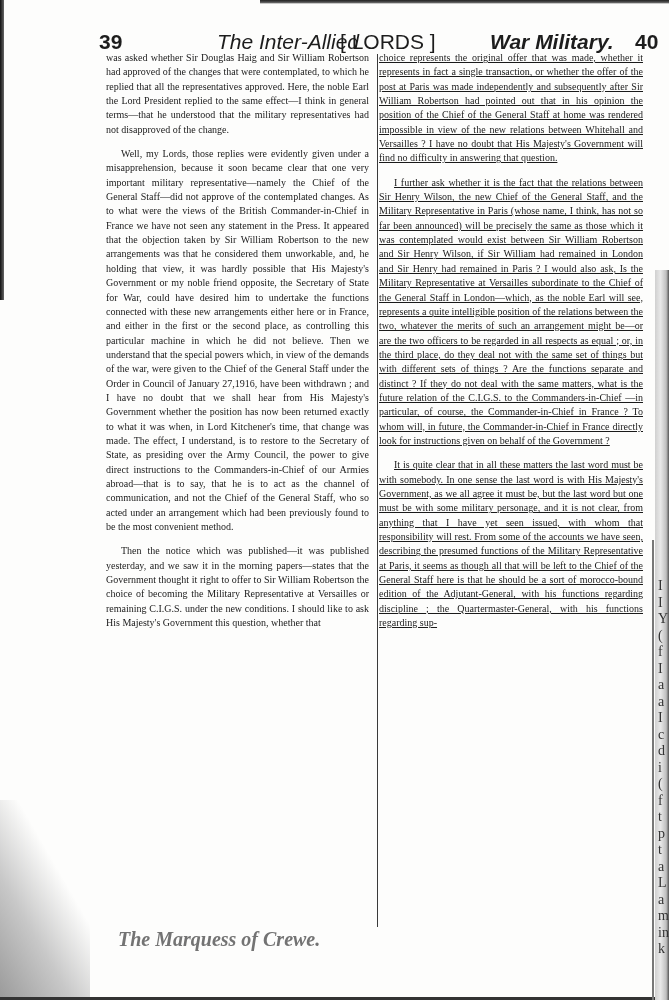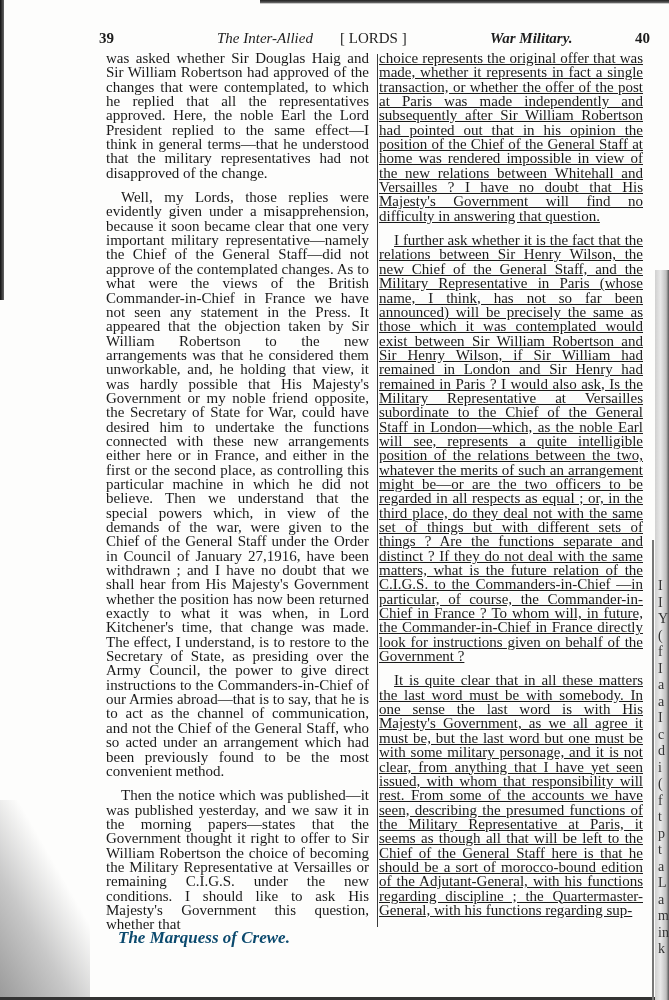--- a/index.html
+++ b/index.html
@@ -63,35 +63,35 @@
       white-space: nowrap;
     }
     .bleed span { display: block; }
 
     .header {
       position: absolute;
       top: 30px;
       left: 0;
       width: 669px;
       height: 20px;
-      font-family: Liberation Serif, serif;
-      font-size: 15px;
+      font-family: Liberation Sans, sans-serif;
+      font-size: 21px;
     }
     .header span { position: absolute; top: 0; }
     .hdr-pg-left { left: 99px; font-weight: bold; }
     .hdr-title-left { left: 185px; font-style: italic; margin-left: 32px; }
     .hdr-house { left: 340px; }
     .hdr-title-right { left: 490px; font-style: italic; font-weight: bold; }
     .hdr-pg-right { left: 635px; font-weight: bold; }
 
     .column {
       position: absolute;
       top: 51px;
       font-family: "Liberation Serif", serif;
-      font-size: 15px;
+      font-size: 10px;
       line-height: 14.35px;
       text-align: justify;
       hyphens: none;
       color: #1a1a1a;
     }
     .col-left { left: 106px; width: 263px; }
     .col-right { left: 379px; width: 264px; text-decoration: underline; }
     .column p {
       margin: 0 0 10px 0;
       text-indent: 0;
@@ -108,22 +108,22 @@
       background: #3a3a3a;
     }
 
     .speaker {
       position: absolute;
       left: 118px;
       top: 928px;
       font-family: "Liberation Serif", serif;
       font-style: italic;
       font-weight: bold;
-      font-size: 17px;
-      color: #0c4a6e;
+      font-size: 20px;
+      color: #737373;
     }
   </style>
 </head>
 <body>
 
 <div class="top-shadow"></div>
 <div class="left-spine"></div>
 <div class="bottom-left-shade"></div>
 <div class="bottom-bar"></div>
 <div class="right-strip"></div>

